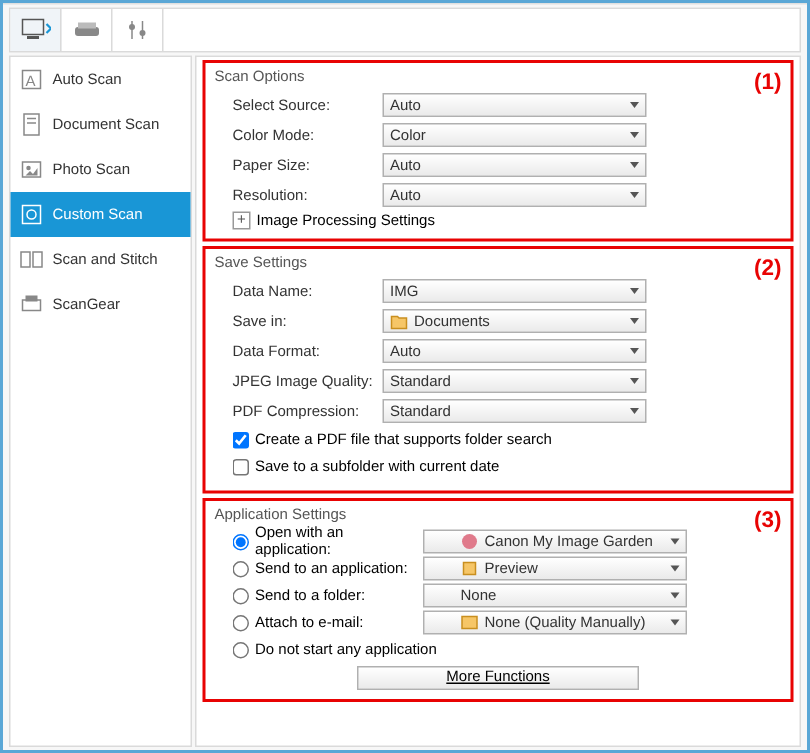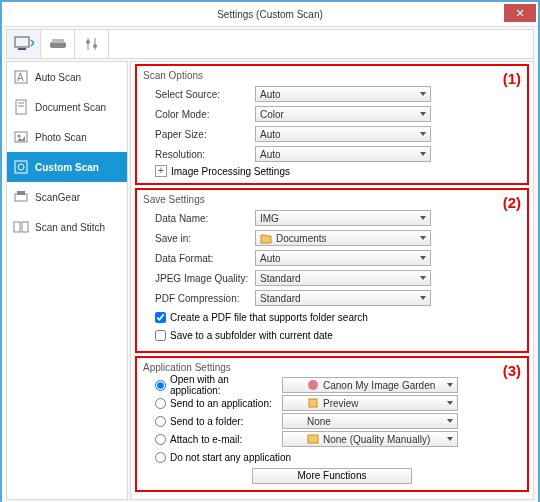--- a/index.html
+++ b/index.html
@@ -7,50 +7,46 @@
 .window { width: 540px; height: 502px; border: 2px solid #5aa7d6; background: #fff; display: flex; flex-direction: column; }
 .titlebar { height: 24px; background: #fff; color: #333; text-align: center; line-height: 24px; font-size: 11px; position: relative; }
 .titlebar .win-btn { position: absolute; right: 2px; top: 2px; width: 32px; height: 18px; background: #c75050; color: #fff; text-align: center; line-height: 18px; font-size: 11px; }
 .content { flex: 1; border-top: 1px solid #e0e0e0; display: flex; flex-direction: column; background: #f7f7f7; padding: 2px 4px 2px 4px; }
 .top-tabs { height: 30px; display: flex; gap: 0; background: #fff; border: 1px solid #dadada; margin-bottom: 2px; }
 .top-tab { width: 34px; border-right: 1px solid #dadada; display: flex; align-items: center; justify-content: center; color: #666; }
 .top-tab.active { background: #f0f4f8; }
 .main-area { flex: 1; display: flex; gap: 2px; min-height: 0; }
 .sidebar { width: 122px; background: #fff; border: 1px solid #dadada; }
 .sidebar-item { height: 30px; display: flex; align-items: center; padding-left: 6px; gap: 6px; color: #333; font-size: 10px; cursor: pointer; }
-.sidebar-item.selected { background: #1996d6; color: #fff; font-weight: bold; }
+.sidebar-item.selected { background: #1996d6; color: #fff; }
 .sidebar-item .sicon { width: 16px; height: 16px; }
 .right { flex: 1; background: #fff; border: 1px solid #dadada; padding: 2px 4px 4px 4px; overflow: hidden; }
 .section { border: 2px solid #e80303; padding: 4px 6px 6px 6px; margin-bottom: 3px; position: relative; }
 .section-title { color: #555; font-size: 10px; margin-bottom: 4px; }
 .callout { position: absolute; right: 6px; top: 4px; color: #e80303; font-weight: bold; font-size: 15px; }
 .row { display: flex; align-items: center; height: 18px; margin-bottom: 2px; }
 .row .lbl { width: 112px; padding-left: 12px; color: #333; }
 .row .ctrl { flex: 1; max-width: 176px; }
 .dropdown { height: 16px; background: linear-gradient(#fff,#eaeaea); border: 1px solid #b0b0b0; display: flex; align-items: center; padding: 0 4px; position: relative; color: #333; }
 .dropdown .dd-icon { width: 12px; height: 12px; margin-right: 4px; }
 .dropdown::after { content: ""; position: absolute; right: 4px; top: 5px; border-left: 3px solid transparent; border-right: 3px solid transparent; border-top: 4px solid #555; }
 .expander { display: flex; align-items: center; gap: 4px; padding-left: 12px; margin-top: 2px; }
 .expander .plus { width: 12px; height: 12px; border: 1px solid #999; text-align: center; line-height: 10px; font-size: 10px; color: #555; }
 .chk-row, .rad-row { display: flex; align-items: center; gap: 4px; padding-left: 12px; height: 16px; margin-bottom: 2px; }
 .chk-row input, .rad-row input { width: 11px; height: 11px; }
 .rad-row .lbl2 { width: 108px; }
 .rad-row .ctrl { flex: 1; max-width: 176px; padding-left: 24px; }
 .more-row { display: flex; justify-content: center; margin-top: 3px; }
-.more-btn { width: 160px; height: 16px; background: linear-gradient(#fff,#eaeaea); border: 1px solid #b0b0b0; text-align: center; line-height: 14px; }
+.more-btn { width: 188px; height: 16px; background: linear-gradient(#fff,#eaeaea); border: 1px solid #b0b0b0; text-align: center; line-height: 14px; text-decoration: underline; }
 svg { display: block; }
 </style>
 </head>
 <body>
 
 <div class="window">
-  <div class="titlebar">
-    <span>Settings (Custom Scan)</span>
-    <div class="win-btn">✕</div>
-  </div>
 
   <div class="content">
     <div class="top-tabs">
       <div class="top-tab active">
         <svg class="" width="20" height="16">
             <rect x="1" y="1" width="14" height="10" fill="none" stroke="#555"></rect>
             <rect x="4" y="12" width="8" height="2" fill="#555"></rect>
             <path d="M17 4 l3 3 l-3 3" fill="none" stroke="#1996d6" stroke-width="1.5"></path>
           </svg>
       </div>
@@ -97,31 +93,31 @@
         </div>
         <div class="sidebar-item selected">
           <svg class="sicon">
               <rect x="2" y="2" width="12" height="12" fill="none" stroke="#fff"></rect>
               <circle cx="8" cy="8" r="3" fill="none" stroke="#fff"></circle>
             </svg>
           <span>Custom Scan</span>
         </div>
         <div class="sidebar-item">
           <svg class="sicon">
+              <rect x="1" y="3" width="6" height="10" fill="none" stroke="#888"></rect>
+              <rect x="9" y="3" width="6" height="10" fill="none" stroke="#888"></rect>
+            </svg>
+          <span>Scan and Stitch</span>
+        </div>
+        <div class="sidebar-item">
+          <svg class="sicon">
               <rect x="2" y="5" width="12" height="7" fill="none" stroke="#888"></rect>
               <rect x="4" y="2" width="8" height="4" fill="#888"></rect>
             </svg>
           <span>ScanGear</span>
-        </div>
-        <div class="sidebar-item">
-          <svg class="sicon">
-              <rect x="1" y="3" width="6" height="10" fill="none" stroke="#888"></rect>
-              <rect x="9" y="3" width="6" height="10" fill="none" stroke="#888"></rect>
-            </svg>
-          <span>Scan and Stitch</span>
         </div>
       </div>
 
       <div class="right">
 
         <div class="section">
           <div class="section-title">Scan Options</div>
           <div class="callout">(1)</div>
           <div class="row">
             <div class="lbl">Select Source:</div>

